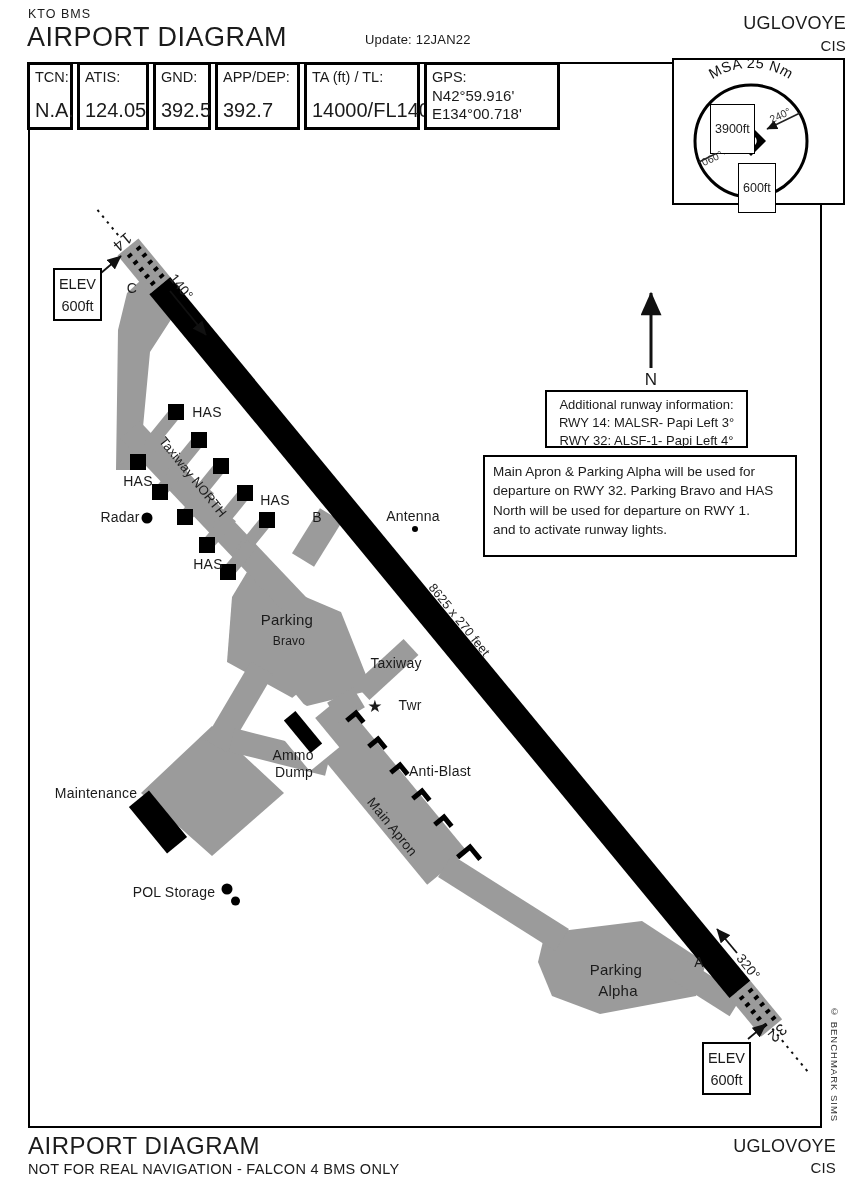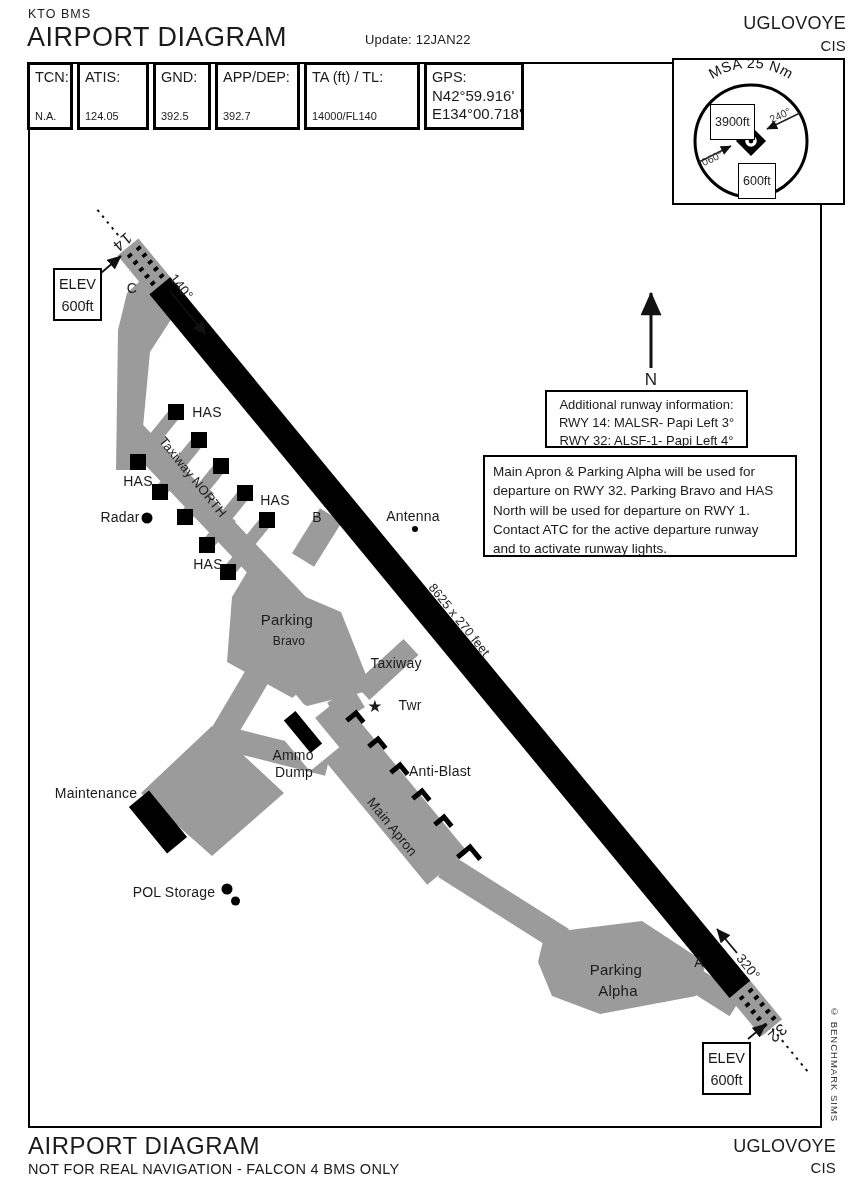--- a/index.html
+++ b/index.html
@@ -9,34 +9,34 @@
        font-size:14px;line-height:1;letter-spacing:.2px;color:#1b1b1b}
   .tl{transform:none}
   .tr{transform:none;text-align:right}
   #mainborder{position:absolute;left:28px;top:62px;width:794px;height:1066px;
               border:2.5px solid #000;box-sizing:border-box}
   #map{position:absolute;left:0;top:0}
   .cellrow{position:absolute;left:27px;top:62px;display:flex;gap:4px}
   .cell{border:3px solid #000;height:68px;box-sizing:border-box;background:#fff;
         display:flex;flex-direction:column;justify-content:space-between;padding:4px 5px 5px}
   .cell .cl{font-size:14.5px}
-  .cell .cv{font-size:11px}
+  .cell .cv{font-size:20px}
   .cell.gps .cv{font-size:15px}
   .notebox{position:absolute;border:2px solid #000;background:#fff;box-sizing:border-box}
   #notebox1{left:545px;top:390px;width:203px;height:58px;text-align:center;
             font-size:13px;line-height:1.38;padding-top:4px}
   #notebox2{left:483px;top:455px;width:314px;height:102px;font-size:13.5px;
             line-height:1.43;padding:5px 8px}
   .elevbox{position:absolute;border:2px solid #000;background:#fff;text-align:center;
            font-size:14.5px;line-height:1.55;padding-top:3px;box-sizing:border-box;
            width:49px;height:53px}
   #msa{position:absolute;left:672px;top:58px;width:173px;height:147px;
        border:2.5px solid #000;background:#fff;box-sizing:border-box}
   #msa .altbox{position:absolute;border:1.5px solid #000;font-size:12.5px;
-               padding:10px 4px;background:#fff;line-height:1.15}
+               padding:17px 4px;background:#fff;line-height:1.15}
   .bearing{position:absolute;font-size:10.5px;color:#333;white-space:nowrap}
   #copyright{position:absolute;left:829px;top:1006px;writing-mode:vertical-rl;
              font-size:9.5px;letter-spacing:1px;color:#333}
 </style>
 </head>
 <body>
 
 <div id="page">
 
   <div id="mainborder"></div>
@@ -200,21 +200,20 @@
 
   <div class="notebox" id="notebox1">
     <div>Additional runway information:</div>
     <div>RWY 14: MALSR- Papi Left 3°</div>
     <div>RWY 32: ALSF-1- Papi Left 4°</div>
   </div>
   <div class="notebox" id="notebox2">
     <div>Main Apron &amp; Parking Alpha will be used for</div>
     <div>departure on RWY 32. Parking Bravo and HAS</div>
     <div>North will be used for departure on RWY 1.</div>
-    <div>Contact ATC for the active departure runway</div>
     <div>and to activate runway lights.</div>
   </div>
 
   <div class="cellrow">
     <div class="cell" style="width:46px">
       <span class="cl">TCN:</span>
       <span class="cv">N.A.</span>
     </div>
     <div class="cell" style="width:72px">
       <span class="cl">ATIS:</span>
@@ -225,21 +224,21 @@
       <span class="cv">392.5</span>
     </div>
     <div class="cell" style="width:85px">
       <span class="cl">APP/DEP:</span>
       <span class="cv">392.7</span>
     </div>
     <div class="cell" style="width:116px">
       <span class="cl">TA (ft) / TL:</span>
       <span class="cv">14000/FL140</span>
     </div>
-    <div class="cell gps" style="width:100px">
+    <div class="cell gps" style="width:136px">
       <span class="cl">GPS:</span>
       <span class="cv">N42°59.916'</span>
       <span class="cv">E134°00.718'</span>
     </div>
   </div>
 
   <div id="msa">
     <svg width="168" height="142" viewBox="0 0 168 142">
       <defs>
         <marker id="ah2" viewBox="0 0 10 8" refX="8.5" refY="4" markerWidth="8" markerHeight="6.5" orient="auto">

